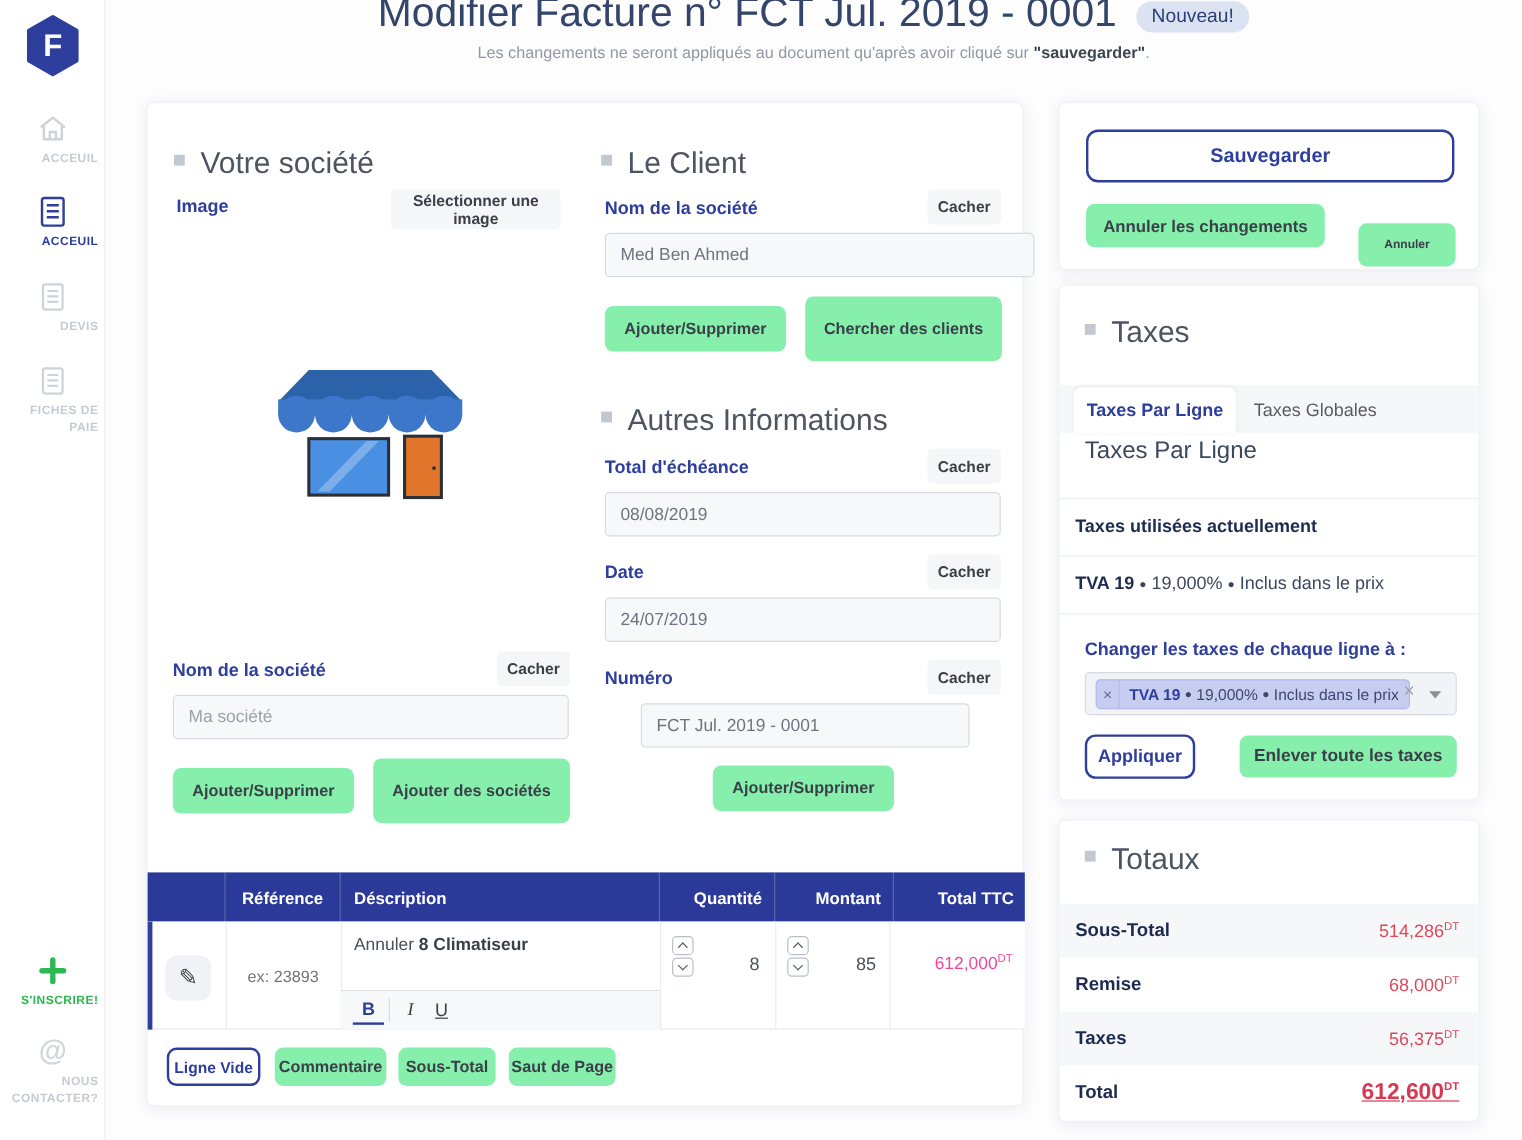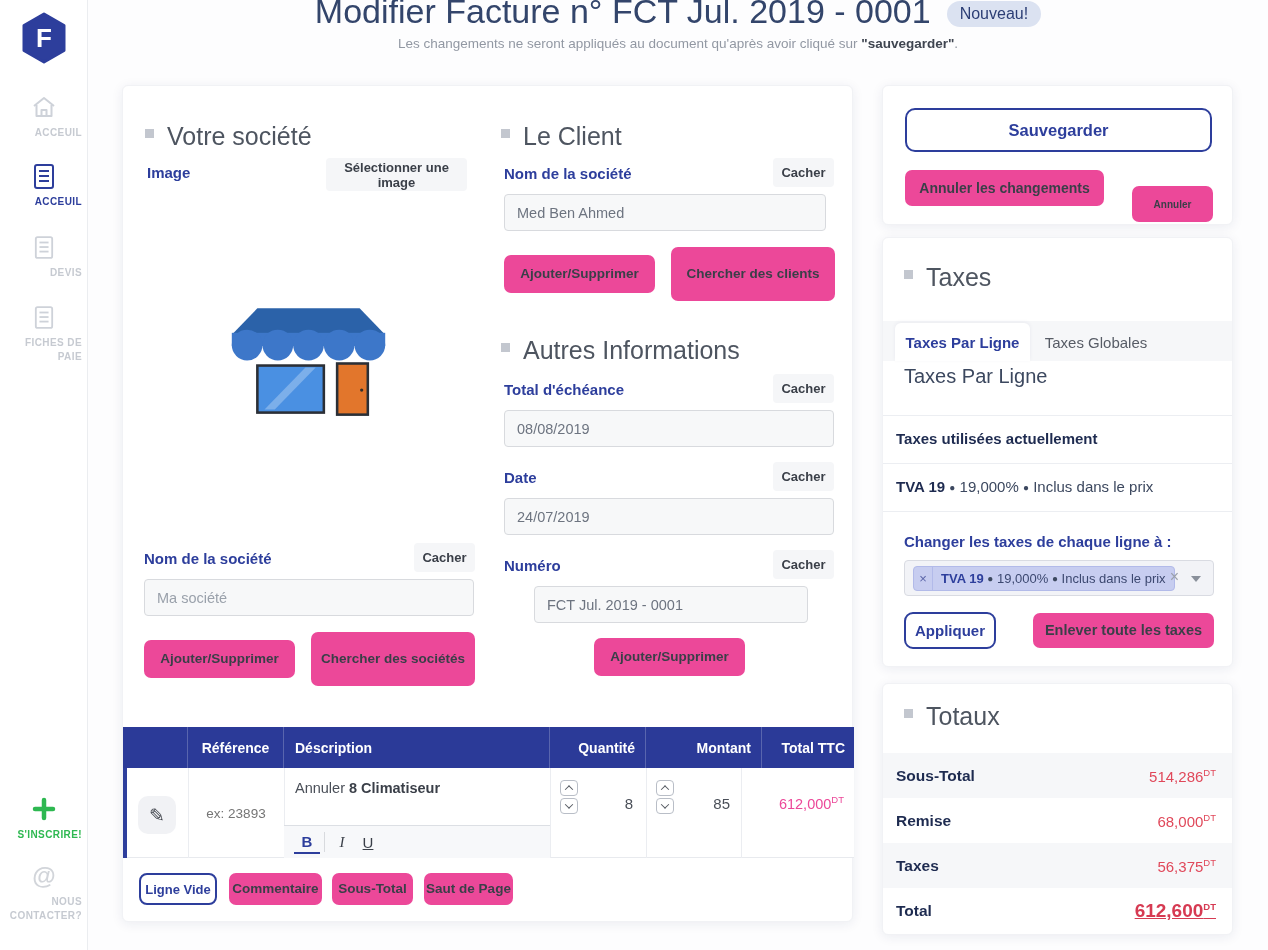--- a/index.html
+++ b/index.html
@@ -37,21 +37,21 @@
   .save-card { left:882px; top:85px; width:351px; height:140px; }
   .taxes-card { left:882px; top:237px; width:351px; height:430px; }
   .totals-card { left:882px; top:683px; width:351px; height:252px; }
 
   .section-heading { display:flex; align-items:center; font-size:25px; font-weight:300;
     color:#4e5560; }
   .section-heading .bullet { width:9px; height:9px; background:#c3c7cf; margin-right:13px;
     margin-top:-6px; flex:0 0 auto; }
 
   .field-label { font-size:15px; font-weight:700; color:#2d3e9c; }
-  .btn-soft { background:#ec4899; border:none; border-radius:7px; color:#3a3f48;
+  .btn-soft { background:#86efac; border:none; border-radius:7px; color:#3a3f48;
     font-size:13.5px; font-weight:600; cursor:pointer;
     display:flex; align-items:center; justify-content:center; text-align:right;
     font-family:inherit; line-height:1.3; }
   .btn-cacher { background:#f5f6f8; border:none; border-radius:4px; color:#3a3f48;
     font-size:13px; font-weight:600; cursor:pointer; font-family:inherit; }
   .btn-outline { background:#fff; border:2px solid #2d3e9c; border-radius:9px;
     color:#2d3e9c; font-weight:700; cursor:pointer; font-family:inherit;
     display:flex; align-items:center; justify-content:center; }
   .txt-input { background:#f7f8f9; border:1px solid #d8dade; border-radius:4px;
     font-size:14.5px; color:#6d7480; padding:0 12px; font-family:inherit; width:100%; height:100%; }
@@ -235,29 +235,29 @@
       <circle cx="127" cy="92" r="1.6" fill="#33302c"></circle>
     </svg>
   </div>
 
   <div class="abs field-label" style="left:21px; top:464px;">Nom de la société</div>
   <button class="abs btn-cacher" style="left:291px; top:457px; width:61px; height:29px;">Cacher</button>
   <div class="abs" style="left:21px; top:493px; width:330px; height:37px;">
     <input class="txt-input placeholderish" value="Ma société" style="">
   </div>
   <button class="abs btn-soft" style="left:21px; top:554px; width:151px; height:38px;">Ajouter/Supprimer</button>
-  <button class="abs btn-soft" style="left:188px; top:546px; width:164px; height:54px;">Chercher des sociétés</button>
+  <button class="abs btn-soft" style="left:188px; top:546px; width:164px; height:54px;">Ajouter des sociétés</button>
 
   <div class="abs section-heading" style="left:378px; top:36px;">
     <span class="bullet"></span>
     <span>Le Client</span>
   </div>
   <div class="abs field-label" style="left:381px; top:79px;">Nom de la société</div>
   <button class="abs btn-cacher" style="left:650px; top:72px; width:61px; height:29px;">Cacher</button>
-  <div class="abs" style="left:381px; top:108px; width:322px; height:37px;">
+  <div class="abs" style="left:381px; top:108px; width:358px; height:37px;">
     <input class="txt-input" value="Med Ben Ahmed" style="">
   </div>
   <button class="abs btn-soft" style="left:381px; top:169px; width:151px; height:38px;">Ajouter/Supprimer</button>
   <button class="abs btn-soft" style="left:548px; top:161px; width:164px; height:54px;">Chercher des clients</button>
 
   <div class="abs section-heading" style="left:378px; top:250px;">
     <span class="bullet"></span>
     <span>Autres Informations</span>
   </div>
   <div class="abs field-label" style="left:381px; top:295px;">Total d'échéance</div>
@@ -275,21 +275,21 @@
   <div class="abs" style="left:381px; top:500px; width:304px; height:37px;padding-left:30px;">
     <input class="txt-input" value="FCT Jul. 2019 - 0001" style="">
   </div>
   <button class="abs btn-soft" style="left:471px; top:552px; width:151px; height:38px;">Ajouter/Supprimer</button>
 
   <div class="tbl-header">
     <div class="hc" style="left:0; width:65px;"></div>
     <div class="hc" style="left:65px; width:96px; justify-content:center;">Référence</div>
     <div class="hc" style="left:161px; width:266px; padding-left:11px;">Déscription</div>
     <div class="hc" style="left:427px; width:96px; justify-content:flex-end; padding-right:10px;">Quantité</div>
-    <div class="hc" style="left:544px; width:95px; justify-content:flex-end; padding-right:10px;">Montant</div>
+    <div class="hc" style="left:527px; width:95px; justify-content:flex-end; padding-right:10px;">Montant</div>
     <div class="hc" style="left:618px; width:113px; justify-content:flex-end; padding-right:9px; border-right:none;">Total TTC</div>
   </div>
 
   <div class="tbl-row">
     <div class="row-bar"></div>
     <div class="cell-line" style="left:65px;"></div>
     <div class="cell-line" style="left:161px;"></div>
     <div class="cell-line" style="left:427px;"></div>
     <div class="cell-line" style="left:523px;"></div>
     <div class="cell-line" style="left:618px;"></div>

